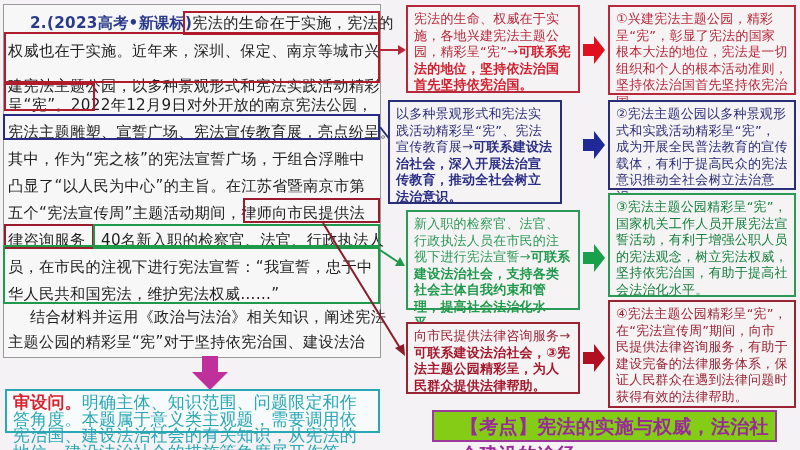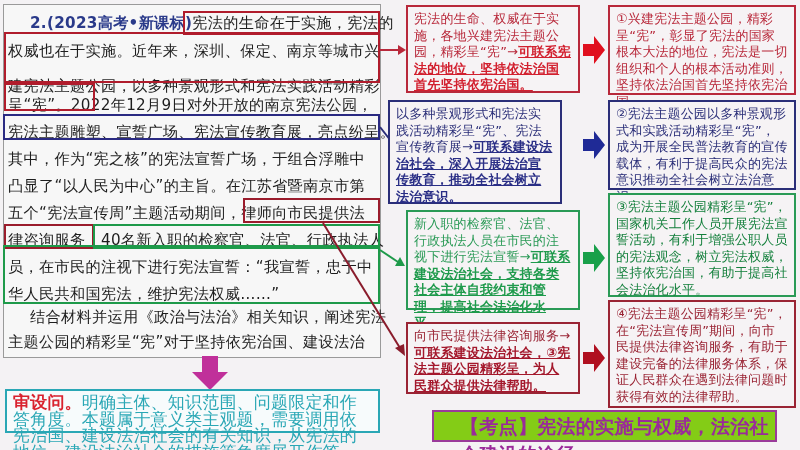--- a/index.html
+++ b/index.html
@@ -42,21 +42,21 @@
       padding: 3px 6px; font-size: 17px; line-height: 16.5px;
       color: #2aa7b5; letter-spacing: 0.2px;
     }
     .hint-label { color: #d9222e; font-weight: bold; }
 
     
     .mid-box, .right-box {
       position: absolute; border: 2px solid; font-size: 13px; line-height: 16.5px;
       padding: 4px 6px; letter-spacing: 0.2px; background: #f6f3f5;
     }
-    .mid-box .bold { font-weight: bold; text-decoration: underline; }
+    .mid-box .bold { font-weight: bold; }
     .mb-red { left: 406px; top: 5px; width: 174px; height: 88px; border-color: #b8283a; color: #b8283a; }
     .mb-red .bold { color: #d2202f; }
     .mb-blue { left: 388px; top: 100px; width: 174px; height: 104px; border-color: #2a2e78; color: #2a2e78; }
     .mb-blue .bold { color: #2a2e86; }
     .mb-green { left: 406px; top: 210px; width: 174px; height: 100px; border-color: #2a9a56; color: #2a9a56; }
     .mb-green .bold { color: #1f9a4c; }
     .mb-maroon { left: 406px; top: 322px; width: 174px; height: 72px; border-color: #9a2434; color: #9a2434; }
     .mb-maroon .bold { color: #a4182c; }
 
     .rb-red { left: 608px; top: 5px; width: 188px; height: 90px; border-color: #b8283a; color: #b8283a; }

